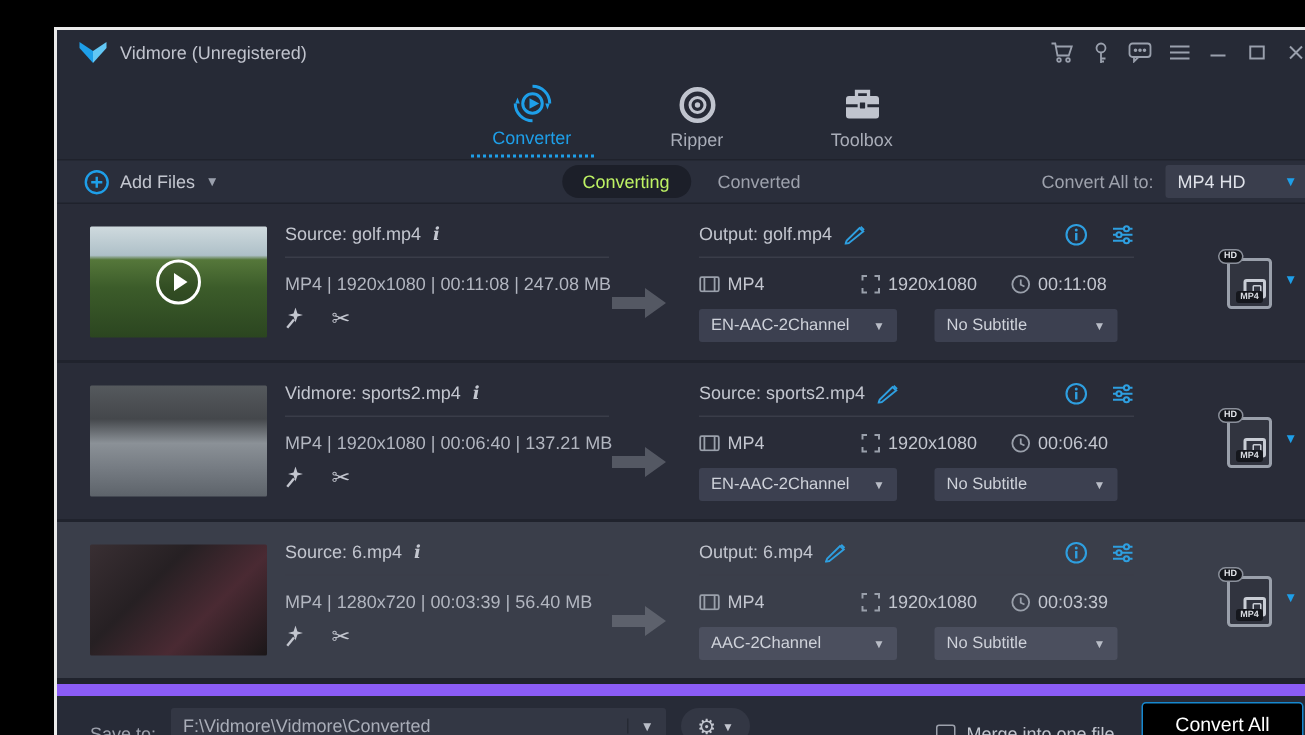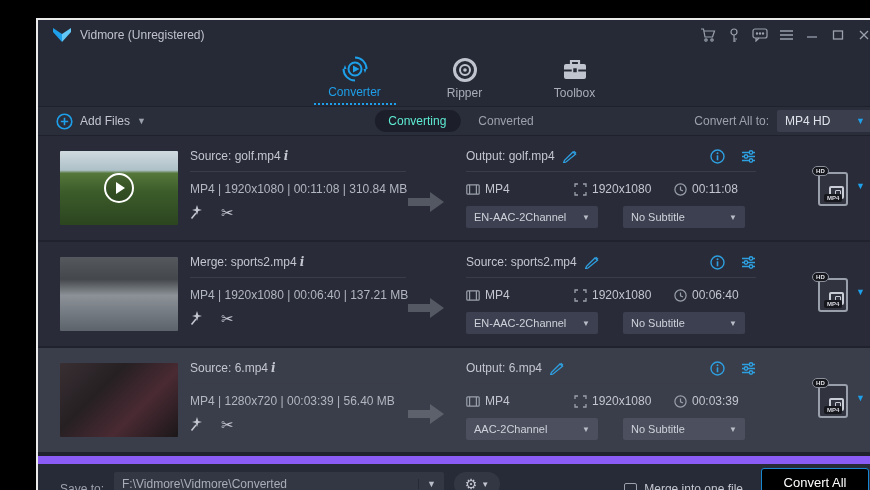--- a/index.html
+++ b/index.html
@@ -28,21 +28,21 @@
 
   
   .toolbar { height:30px; background:#2a2e3b; border-top:1px solid #1f222c; border-bottom:1px solid #1f222c;
              display:flex; align-items:center; padding:0 18px; position:relative; flex:none; }
   .addfiles { display:flex; align-items:center; gap:7px; cursor:pointer; }
   .addfiles .af-label { color:#c3c6cf; font-size:12px; }
   .af-caret { color:#9aa0ad; font-size:9px; }
   .mid-tabs { position:absolute; left:50%; top:0; height:100%; transform:translateX(-52%);
               display:flex; align-items:center; gap:4px; }
   .pill { font-size:12px; color:#9da1ac; padding:4px 14px; border-radius:12px; cursor:pointer; }
-  .pill.active { background:#1c1f29; color:#5eead4; }
+  .pill.active { background:#1c1f29; color:#bef264; }
   .tb-right { margin-left:auto; display:flex; align-items:center; gap:8px; }
   .cat-label { color:#9da1ac; font-size:12px; }
   .fmt-select { width:96px; height:22px; background:#3a3e4d; border-radius:2px; display:flex;
                 align-items:center; padding:8px 8px; cursor:pointer; }
   .fmt-select .fs-val { color:#dfe2e9; font-size:12px; flex:1; }
   .fs-caret { color:#1e9fe9; font-size:9px; }
 
   
   .list { flex:1; background:#20232d; overflow:hidden; }
   .row { height:104px; background:#292c38; position:relative; margin-bottom:2px; }
@@ -51,21 +51,21 @@
            display:flex; align-items:center; justify-content:center; cursor:pointer; }
   .thumb.golf { background:linear-gradient(180deg,#cfdade 0%,#aec0c8 26%,#55773a 30%,#3c5c2a 55%,#2b4520 100%); }
   .thumb.sports { background:linear-gradient(180deg,#55595d 0%,#44474b 30%,#8b9197 52%,#757b82 75%,#5d636a 100%); }
   .thumb.dark { background:linear-gradient(135deg,#392f33 0%,#262023 35%,#4a2a33 65%,#1b1719 100%); }
   .playwrap { width:30px; height:30px; border:2px solid #fff; border-radius:50%;
               display:flex; align-items:center; justify-content:center; background:rgba(0,0,0,.15); }
   .playwrap .tri { width:0; height:0; border-left:9px solid #fff; border-top:6px solid transparent;
                    border-bottom:6px solid transparent; margin-left:3px; }
 
   .src { position:absolute; left:152px; top:13px; width:216px; }
-  .line1 { display:flex; align-items:flex-start; gap:3px; }
+  .line1 { display:flex; align-items:flex-start; gap:8px; }
   .src-label { color:#c3c6cf; font-size:12px; }
   .i-ic { font-family:"DejaVu Serif", serif; font-style:italic; font-weight:bold; color:#c3c6cf;
           font-size:12px; cursor:pointer; }
   .hline { border-top:1px solid #3a3d49; margin:8px 0 10px 0; }
   .src-info { color:#b2b6c0; font-size:12px; white-space:nowrap; }
   .src-actions { margin-top:9px; display:flex; gap:16px; align-items:center; color:#c3c6cf; }
   .act-ic { cursor:pointer; font-size:15px; line-height:1; }
 
   .flow-arrow { position:absolute; left:370px; top:55px; }
 
@@ -241,21 +241,21 @@
         <div class="playwrap">
             <div class="tri"></div>
           </div>
       </div>
       <div class="src">
         <div class="line1">
           <span class="src-label">Source: golf.mp4</span>
           <span class="i-ic">i</span>
         </div>
         <div class="hline"></div>
-        <div class="src-info">MP4 | 1920x1080 | 00:11:08 | 310.84 MB</div>
+        <div class="src-info">MP4 | 1920x1080 | 00:11:08 | 247.08 MB</div>
         <div class="src-actions">
           <svg class="act-ic" width="15" height="15" viewBox="0 0 15 15">
             <polygon points="7,0 8.3,4 12,5 8.3,6 7,10 5.7,6 2,5 5.7,4" fill="#c3c6cf"></polygon>
             <path d="M6 8 L1.5 13.5" stroke="#c3c6cf" stroke-width="1.6"></path>
           </svg>
           <span class="act-ic">✂</span>
         </div>
       </div>
       <svg class="flow-arrow" width="36" height="22" viewBox="0 0 36 22">
         <polygon points="0,7 22,7 22,1 36,11 22,21 22,15 0,15" fill="#545863"></polygon>
@@ -329,21 +329,21 @@
         <span>✕</span>
         <span>∧</span>
         <span>∨</span>
       </div>
     </div>
 
     <div class="row">
       <div class="thumb sports"></div>
       <div class="src">
         <div class="line1">
-          <span class="src-label">Merge: sports2.mp4</span>
+          <span class="src-label">Vidmore: sports2.mp4</span>
           <span class="i-ic">i</span>
         </div>
         <div class="hline"></div>
         <div class="src-info">MP4 | 1920x1080 | 00:06:40 | 137.21 MB</div>
         <div class="src-actions">
           <svg class="act-ic" width="15" height="15" viewBox="0 0 15 15">
             <polygon points="7,0 8.3,4 12,5 8.3,6 7,10 5.7,6 2,5 5.7,4" fill="#c3c6cf"></polygon>
             <path d="M6 8 L1.5 13.5" stroke="#c3c6cf" stroke-width="1.6"></path>
           </svg>
           <span class="act-ic">✂</span>

